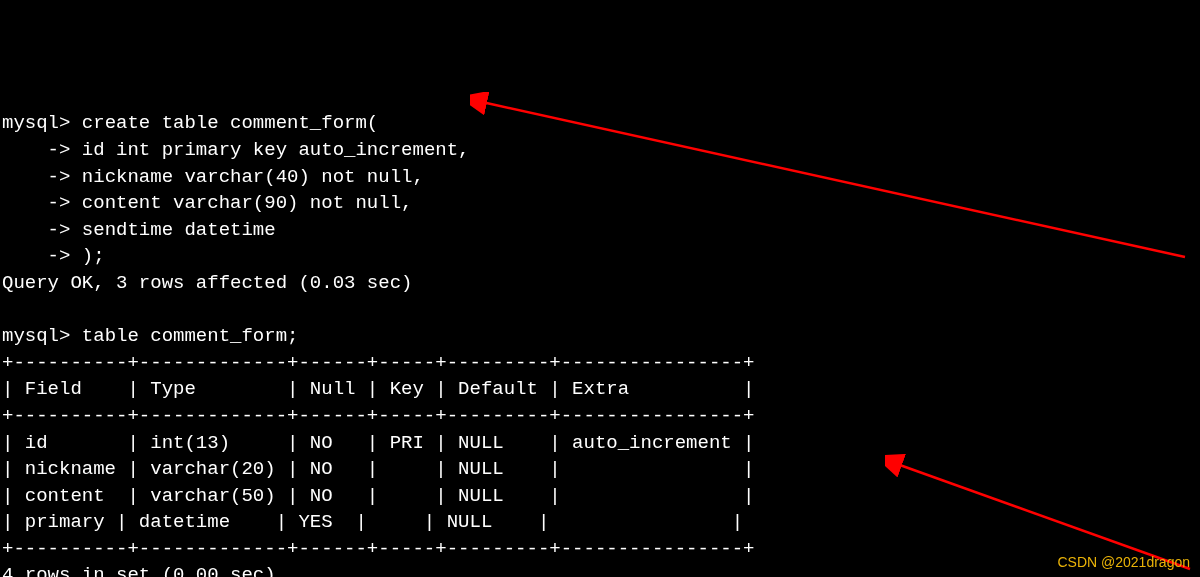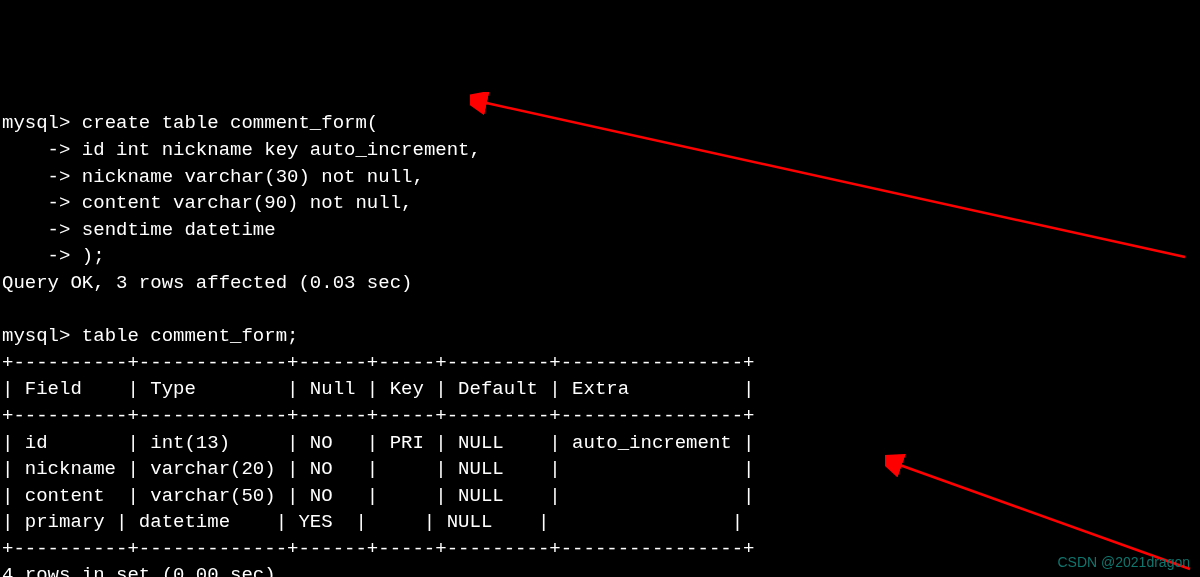--- a/index.html
+++ b/index.html
@@ -14,38 +14,38 @@
       height: 577px;
       position: relative;
       overflow: hidden;
       white-space: pre;
     }
     .terminal { position: relative; z-index: 2; }
     .watermark {
       position: absolute;
       right: 10px;
       bottom: 4px;
-      color: #0f766e;
+      color: #eab308;
       font-size: 14px;
       font-family: Arial, sans-serif;
       white-space: normal;
       z-index: 5;
     }
     svg.arrow { position: absolute; z-index: 3; pointer-events: none; }
     .arrow-top { left: 470px; top: 92px; }
     .arrow-bottom { left: 885px; top: 454px; }
   </style>
 </head>
 <body>
 
 
 
 <div class="terminal"><span>mysql&gt;</span><span> create table comment_form(</span>
-<span>    -&gt;</span><span> id int nickname key auto_increment,</span>
-<span>    -&gt;</span><span> nickname varchar(30) not null,</span>
+<span>    -&gt;</span><span> id int primary key auto_increment,</span>
+<span>    -&gt;</span><span> nickname varchar(40) not null,</span>
 <span>    -&gt;</span><span> content varchar(90) not null,</span>
 <span>    -&gt;</span><span> sendtime datetime</span>
 <span>    -&gt;</span><span> );</span>
 <span>Query OK, 3 rows affected (0.03 sec)</span>
 
 <span>mysql&gt;</span><span> table comment_form;</span>
 <span>+----------+-------------+------+-----+---------+----------------+</span>
 <span>| Field    | Type        | Null | Key | Default | Extra          |</span>
 <span>+----------+-------------+------+-----+---------+----------------+</span>
 <span>| id       | int(13)     | NO   | PRI | NULL    | auto_increment |</span>

